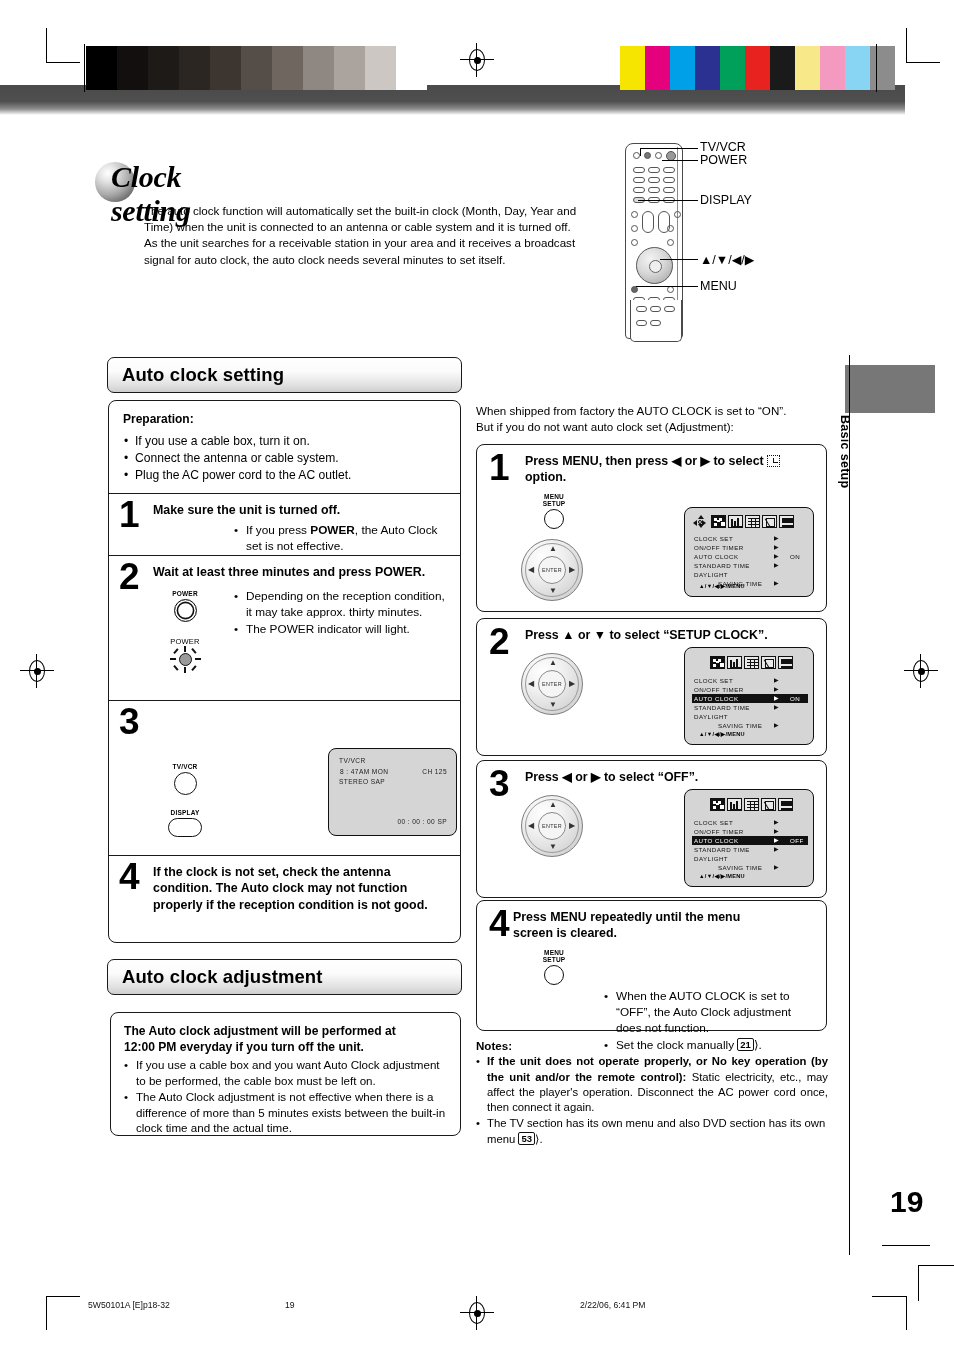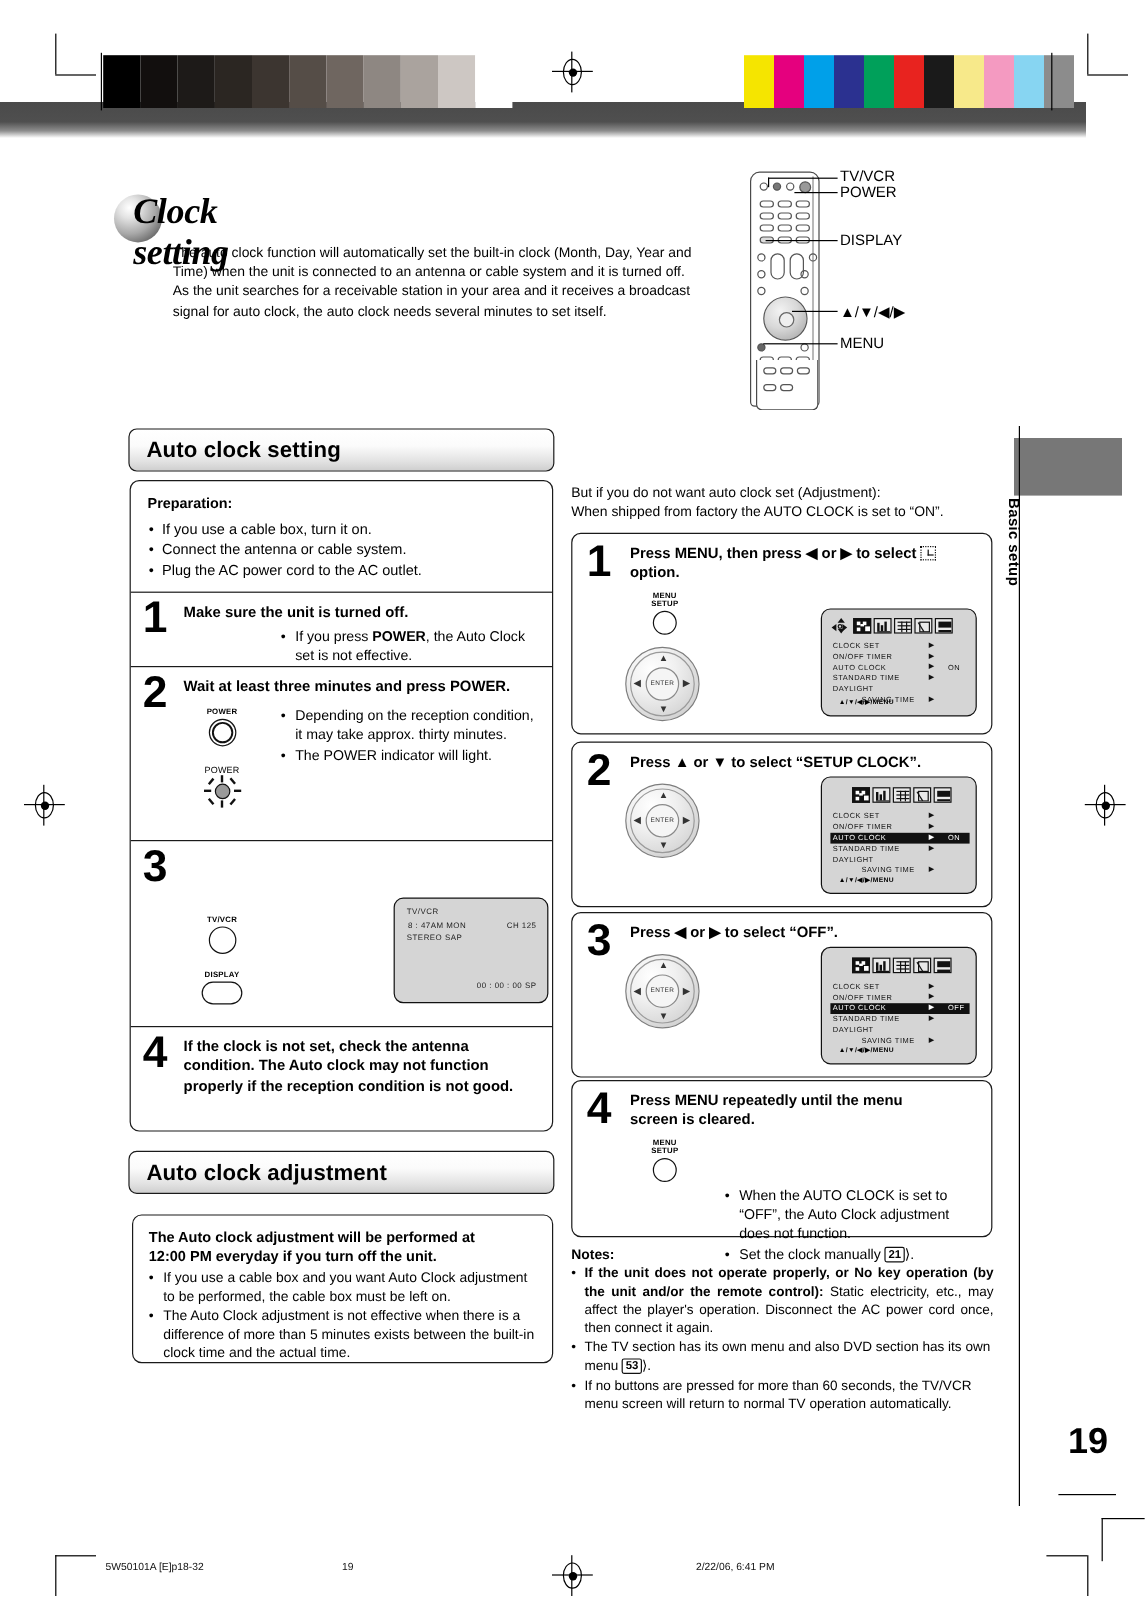--- a/index.html
+++ b/index.html
@@ -489,22 +489,22 @@
     <div style="font-size:12.1px;font-weight:bold;line-height:16px;">The Auto clock adjustment will be performed at</div>
     <div style="font-size:12.1px;font-weight:bold;line-height:16px;">12:00 PM everyday if you turn off the unit.</div>
     <ul class="step-bullets" style="margin-top:2px;">
       <li style="font-size:11.6px;line-height:15.6px;">If you use a cable box and you want Auto Clock adjustment to be performed, the cable box must be left on.</li>
       <li style="font-size:11.6px;line-height:15.6px;">The Auto Clock adjustment is not effective when there is a difference of more than 5 minutes exists between the built-in clock time and the actual time.</li>
     </ul>
   </div>
 
 
   <div style="position:absolute;left:476px;top:403px;width:352px;font-size:11.6px;line-height:16px;">
+    <div>When shipped from factory the AUTO CLOCK is set to “ON”.</div>
     <div>But if you do not want auto clock set (Adjustment):</div>
-    <div>When shipped from factory the AUTO CLOCK is set to “ON”.</div>
   </div>
 
   <div class="panel" style="left:476px;top:444px;width:351px;height:168px;">
     <div class="step-num" style="left:12px;top:6px;">1</div>
     <div class="step-title" style="margin-left:48px;width:290px;">
       <span>Press MENU, then press ◀ or ▶ to select</span>
       <span style="display:inline-block;width:13px;height:12px;border:1.3px dotted #111;vertical-align:-2px;position:relative;">
         <span style="position:absolute;left:5px;top:1.5px;width:1.3px;height:5px;background:#111;"></span>
         <span style="position:absolute;left:5px;top:6px;width:5px;height:1.3px;background:#111;"></span>
       </span>
@@ -751,21 +751,21 @@
             <span style="width: 16px; text-align: left; font-size: 6px;">▶</span>
             <span style="width: 18px; text-align: left;"></span>
           </div>
         </div>
       <div class="osd-foot" style="left:14px;bottom:7px;">▲/▼/◀/▶/MENU</div>
     </div>
   </div>
 
   <div class="panel" style="left:476px;top:900px;width:351px;height:131px;">
     <div class="step-num" style="left:12px;top:6px;">4</div>
-    <div class="step-title" style="margin-left:48px;width:250px;">Press MENU repeatedly until the menu screen is cleared.</div>
+    <div class="step-title" style="margin-left:36px;width:250px;">Press MENU repeatedly until the menu screen is cleared.</div>
     <div class="btn-illus" style="left:50px;top:48px;width:54px;">
       <div class="cap">MENU</div>
       <div class="cap">SETUP</div>
       <div class="btn-circle" style="width:20px;height:20px;"></div>
     </div>
     <ul class="step-bullets" style="margin-left:127px;margin-top:46px;margin-right:12px;">
       <li>When the AUTO CLOCK is set to “OFF”, the Auto Clock adjustment does not function.</li>
       <li>
         <span>Set the clock manually</span>
         <span class="pref">21</span><span>⟩</span>.
@@ -775,23 +775,20 @@
 
   <div class="notes" style="left:476px;top:1038px;width:352px;">
     <h5>Notes:</h5>
     <ul>
       <li style="text-align:justify;">
         <b>If the unit does not operate properly, or No key operation (by the unit and/or the remote control):</b><span> Static electricity, etc., may affect the player's operation. Disconnect the AC power cord once, then connect it again.</span>
       </li>
       <li>
         <span>The TV section has its own menu and also DVD section has its own menu </span><span class="pref">53</span><span>⟩</span>.
       </li>
-      <li>
-        <span>If no buttons are pressed for more than 60 seconds, the TV/VCR menu screen will return to normal TV operation automatically.</span>
-      </li>
     </ul>
   </div>
 
   <div class="sidetab"></div>
   <div class="sidetab-label">Basic setup</div>
 
   <div class="rule-v" style="left:849px;top:355px;height:900px;"></div>
   <div class="rule-h" style="left:882px;top:1245px;width:48px;"></div>
   <div class="pagenum">19</div>
 

